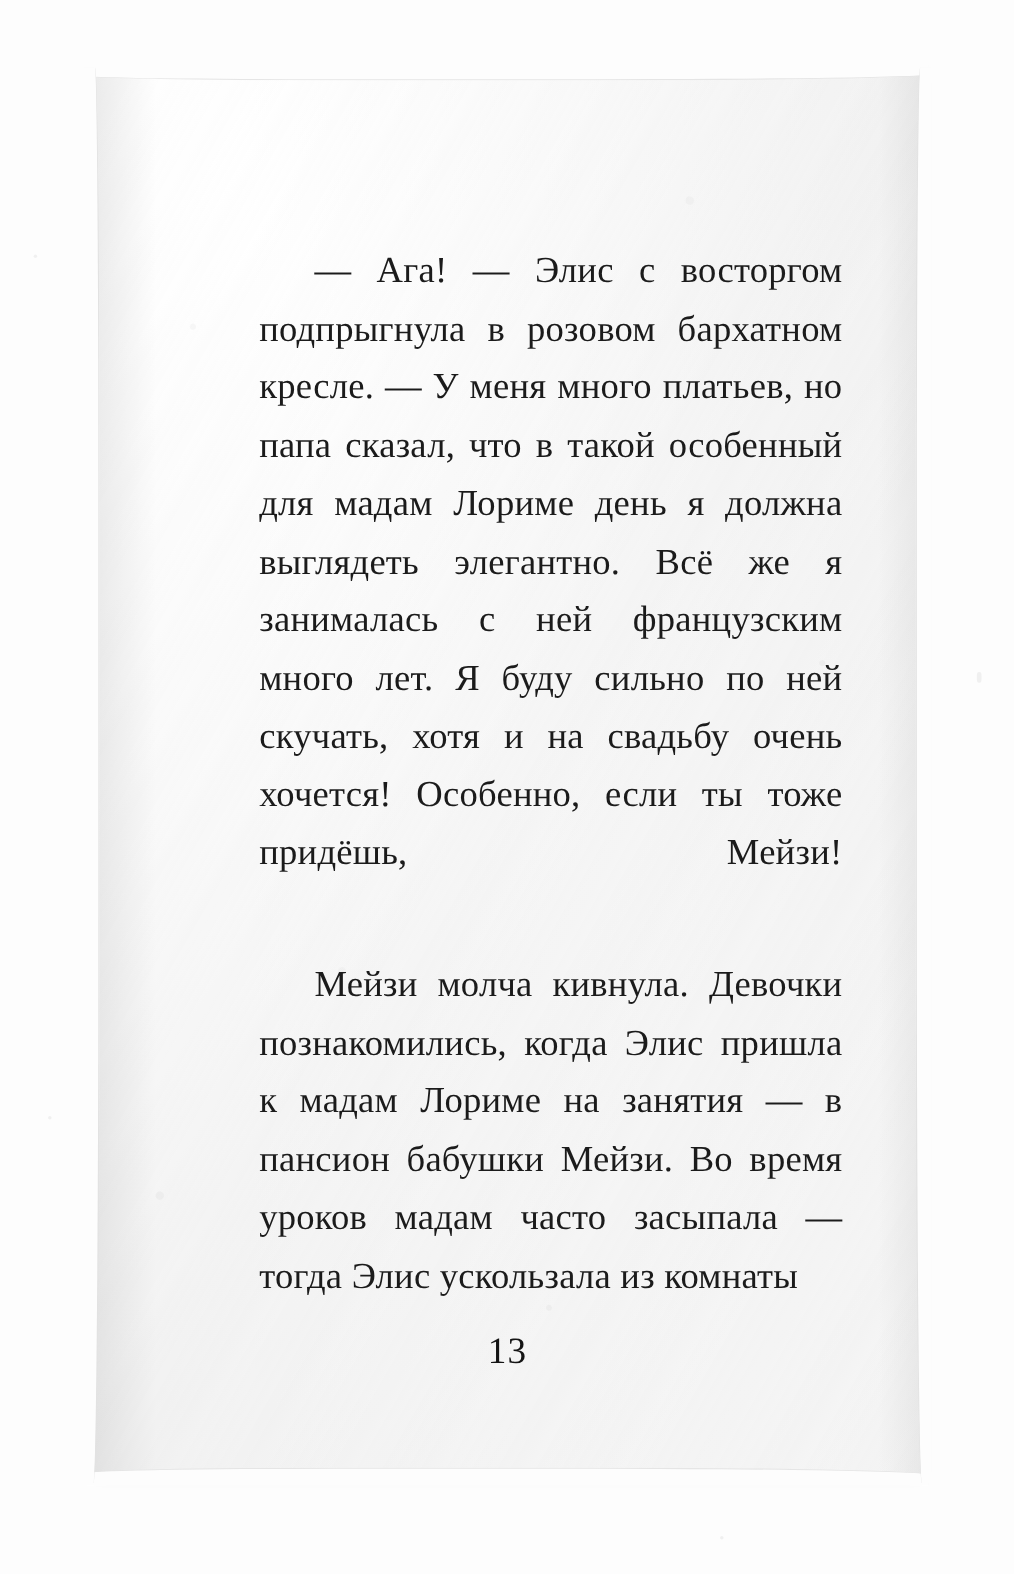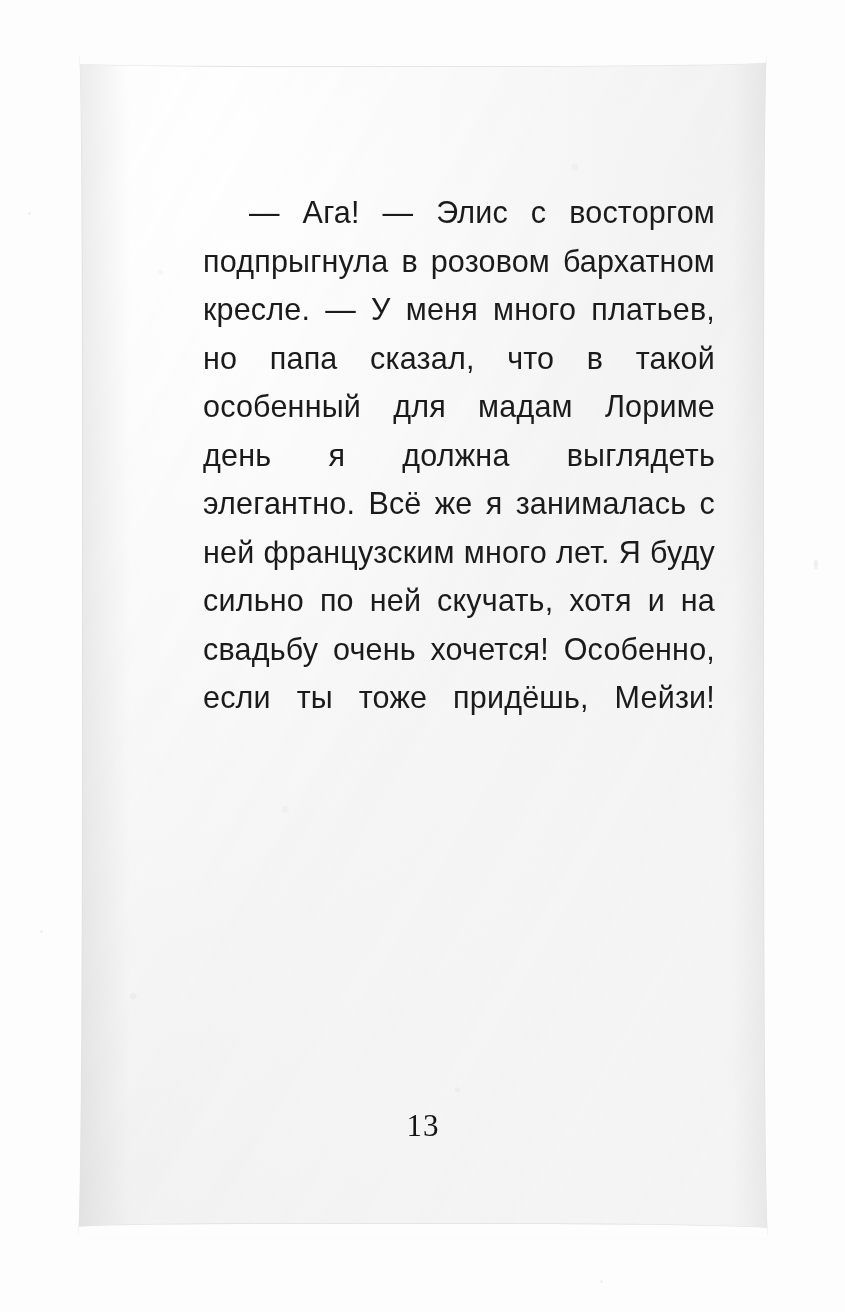--- a/index.html
+++ b/index.html
@@ -86,24 +86,24 @@
 
   
   .text-block {
     position: absolute;
     left: 125px;
     top: 126px;
     width: 512px;
   }
 
   .para {
-    margin: 0;
+    margin: 13px;
     text-align: justify;
     text-justify: inter-word;
-    font-family: Liberation Sans, sans-serif;
+    font-family: Liberation Serif, serif;
     font-size: 30.5px;
     line-height: 48.5px;
     color: #1b1b1b;
     letter-spacing: 0.2px;
     hyphens: manual;
   }
   .para + .para {
     margin-top: 0;
   }
   .para.indent {
@@ -153,17 +153,18 @@
     <div class="grain"></div>
     <div class="gutter-shade"></div>
     <div class="right-shade"></div>
     <div class="edge edge-top"></div>
     <div class="edge edge-bottom"></div>
     <div class="edge edge-left"></div>
     <div class="edge edge-right"></div>
 
     <div class="text-block">
       <p class="para indent">— Ага! — Элис с восторгом подпрыгнула в розовом бархатном кресле. — У меня много платьев, но папа сказал, что в такой особенный для мадам Лориме день я должна выглядеть элегантно. Всё же я занималась с ней французским много лет. Я буду сильно по ней скучать, хотя и на свадьбу очень хочется! Особенно, если ты тоже придёшь, Мейзи!</p>
+      <p class="para indent last-natural">Мейзи молча кивнула. Девочки познакомились, когда Элис пришла к мадам Лориме на занятия — в пансион бабушки Мейзи. Во время уроков мадам часто засыпала — тогда Элис ускользала из комнаты</p>
     </div>
 
     <div class="page-number">13</div>
   </div>
 </div>
 
 </body></html>

